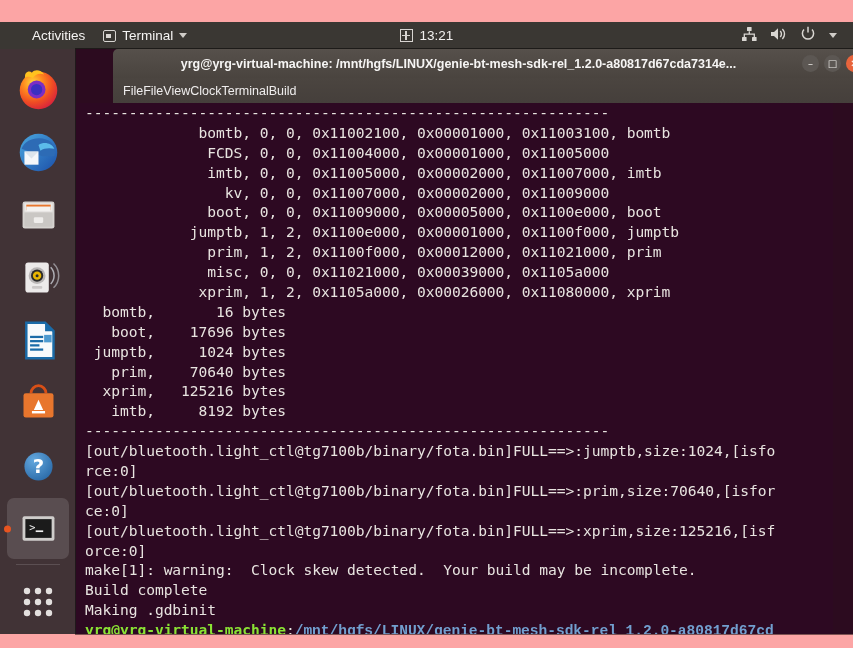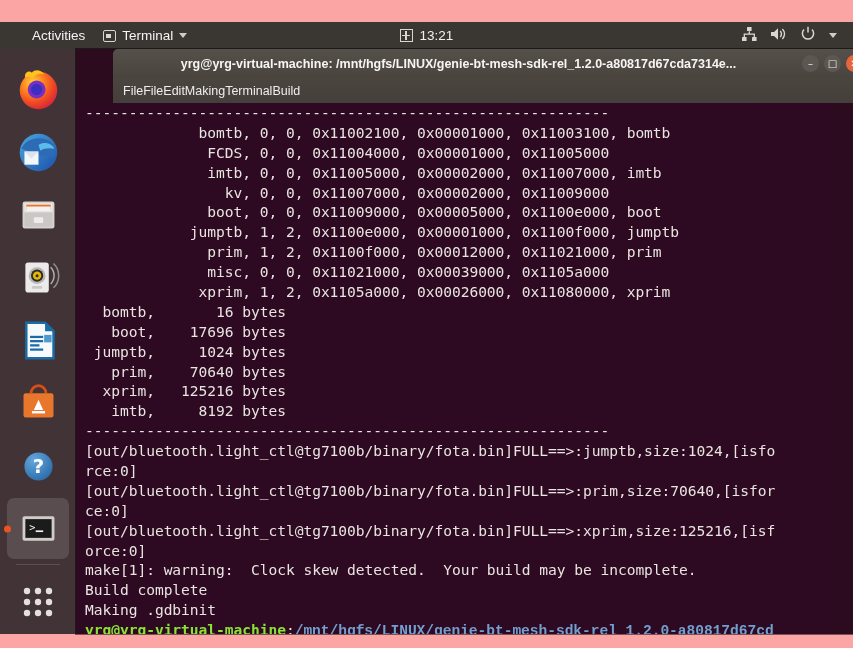--- a/index.html
+++ b/index.html
@@ -439,22 +439,22 @@
       <div id="term-winbtns">
         <div class="winbtn">–</div>
         <div class="winbtn">□</div>
         <div class="winbtn close">✕</div>
       </div>
     </div>
 
     <div id="term-menubar">
       <span class="mi">File</span>
       <span class="mi">File</span>
-      <span class="mi">Edit</span>
-      <span class="mi">Making</span>
+      <span class="mi">View</span>
+      <span class="mi">Clock</span>
       <span class="mi">Terminal</span>
       <span class="mi">Build</span>
     </div>
 
     <div id="term-screen">
       <div id="term-text"><span class="ln c-white">------------------------------------------------------------</span><span class="ln c-white">             bomtb, 0, 0, 0x11002100, 0x00001000, 0x11003100, bomtb</span><span class="ln c-white">              FCDS, 0, 0, 0x11004000, 0x00001000, 0x11005000</span><span class="ln c-white">              imtb, 0, 0, 0x11005000, 0x00002000, 0x11007000, imtb</span><span class="ln c-white">                kv, 0, 0, 0x11007000, 0x00002000, 0x11009000</span><span class="ln c-white">              boot, 0, 0, 0x11009000, 0x00005000, 0x1100e000, boot</span><span class="ln c-white">            jumptb, 1, 2, 0x1100e000, 0x00001000, 0x1100f000, jumptb</span><span class="ln c-white">              prim, 1, 2, 0x1100f000, 0x00012000, 0x11021000, prim</span><span class="ln c-white">              misc, 0, 0, 0x11021000, 0x00039000, 0x1105a000</span><span class="ln c-white">             xprim, 1, 2, 0x1105a000, 0x00026000, 0x11080000, xprim</span><span class="ln c-white">  bomtb,       16 bytes</span><span class="ln c-white">   boot,    17696 bytes</span><span class="ln c-white"> jumptb,     1024 bytes</span><span class="ln c-white">   prim,    70640 bytes</span><span class="ln c-white">  xprim,   125216 bytes</span><span class="ln c-white">   imtb,     8192 bytes</span><span class="ln c-white">------------------------------------------------------------</span><span class="ln c-white">[out/bluetooth.light_ctl@tg7100b/binary/fota.bin]FULL==&gt;:jumptb,size:1024,[isfo</span><span class="ln c-white">rce:0]</span><span class="ln c-white">[out/bluetooth.light_ctl@tg7100b/binary/fota.bin]FULL==&gt;:prim,size:70640,[isfor</span><span class="ln c-white">ce:0]</span><span class="ln c-white">[out/bluetooth.light_ctl@tg7100b/binary/fota.bin]FULL==&gt;:xprim,size:125216,[isf</span><span class="ln c-white">orce:0]</span><span class="ln c-white">make[1]: warning:  Clock skew detected.  Your build may be incomplete.</span><span class="ln c-white">Build complete</span><span class="ln c-white">Making .gdbinit</span><span class="ln"><span class="c-green">yrg@yrg-virtual-machine</span><span class="c-white">:</span><span class="c-blue">/mnt/hgfs/LINUX/genie-bt-mesh-sdk-rel_1.2.0-a80817d67cd</span></span></div>
     </div>
 
     <div id="term-scrollbar">
       <div id="term-scroll-thumb" style="top: 348px; height: 175px;"></div>

